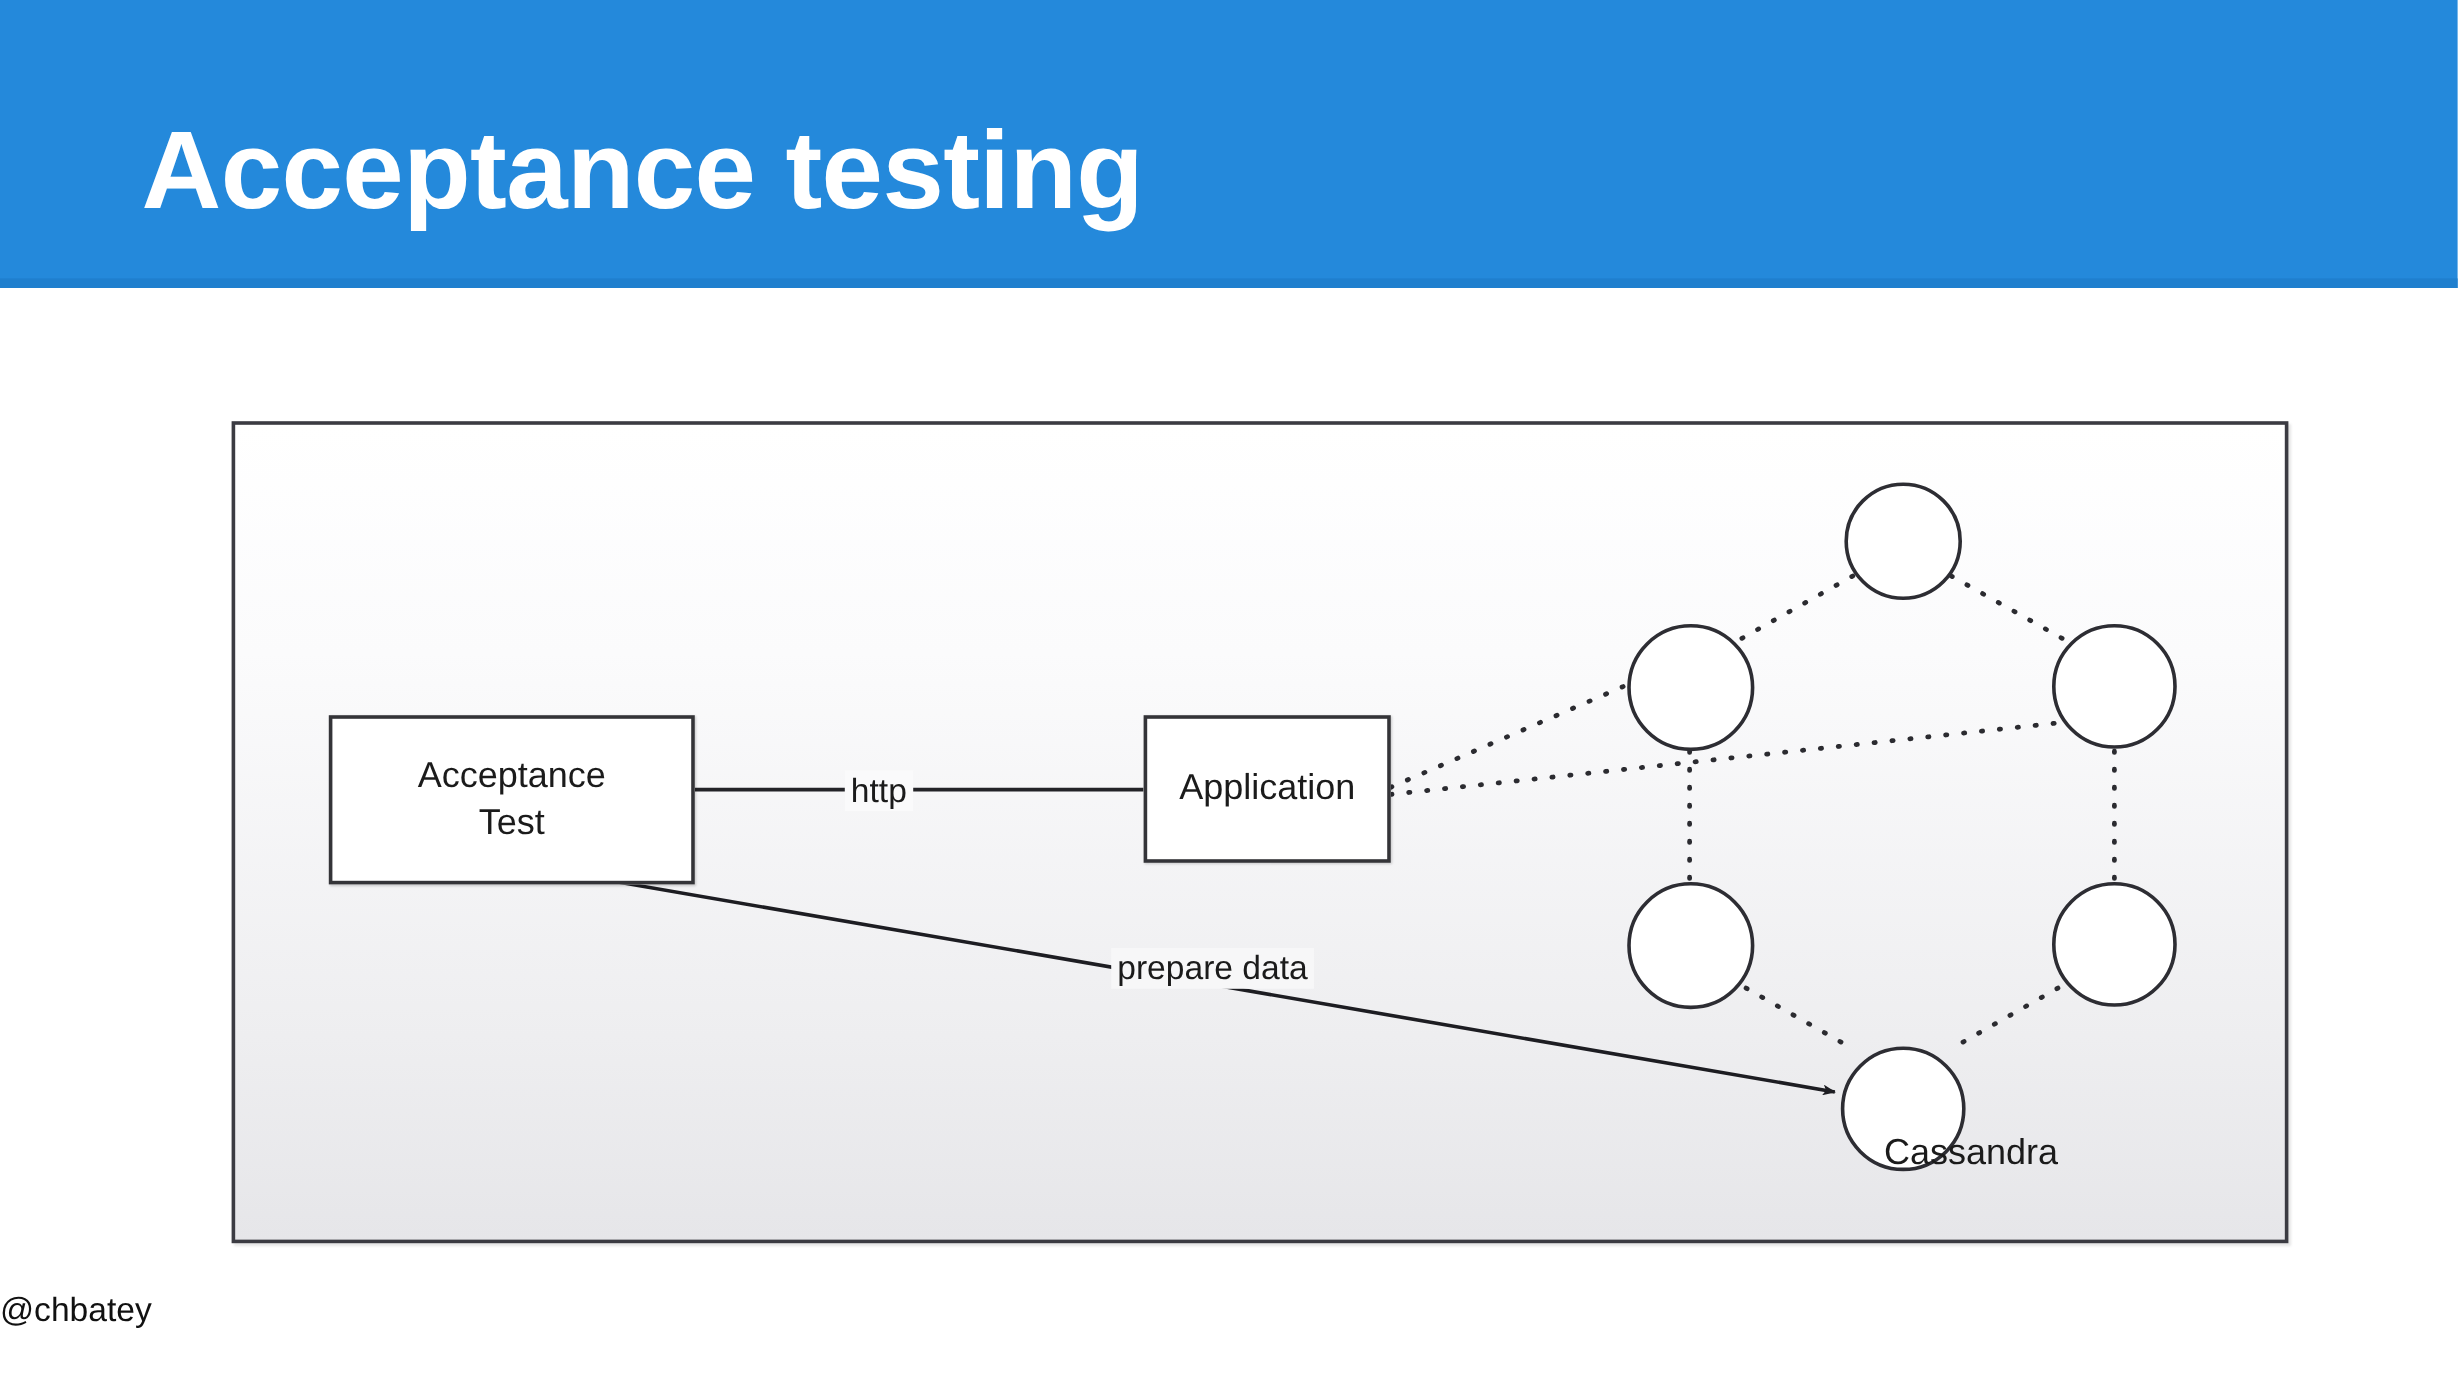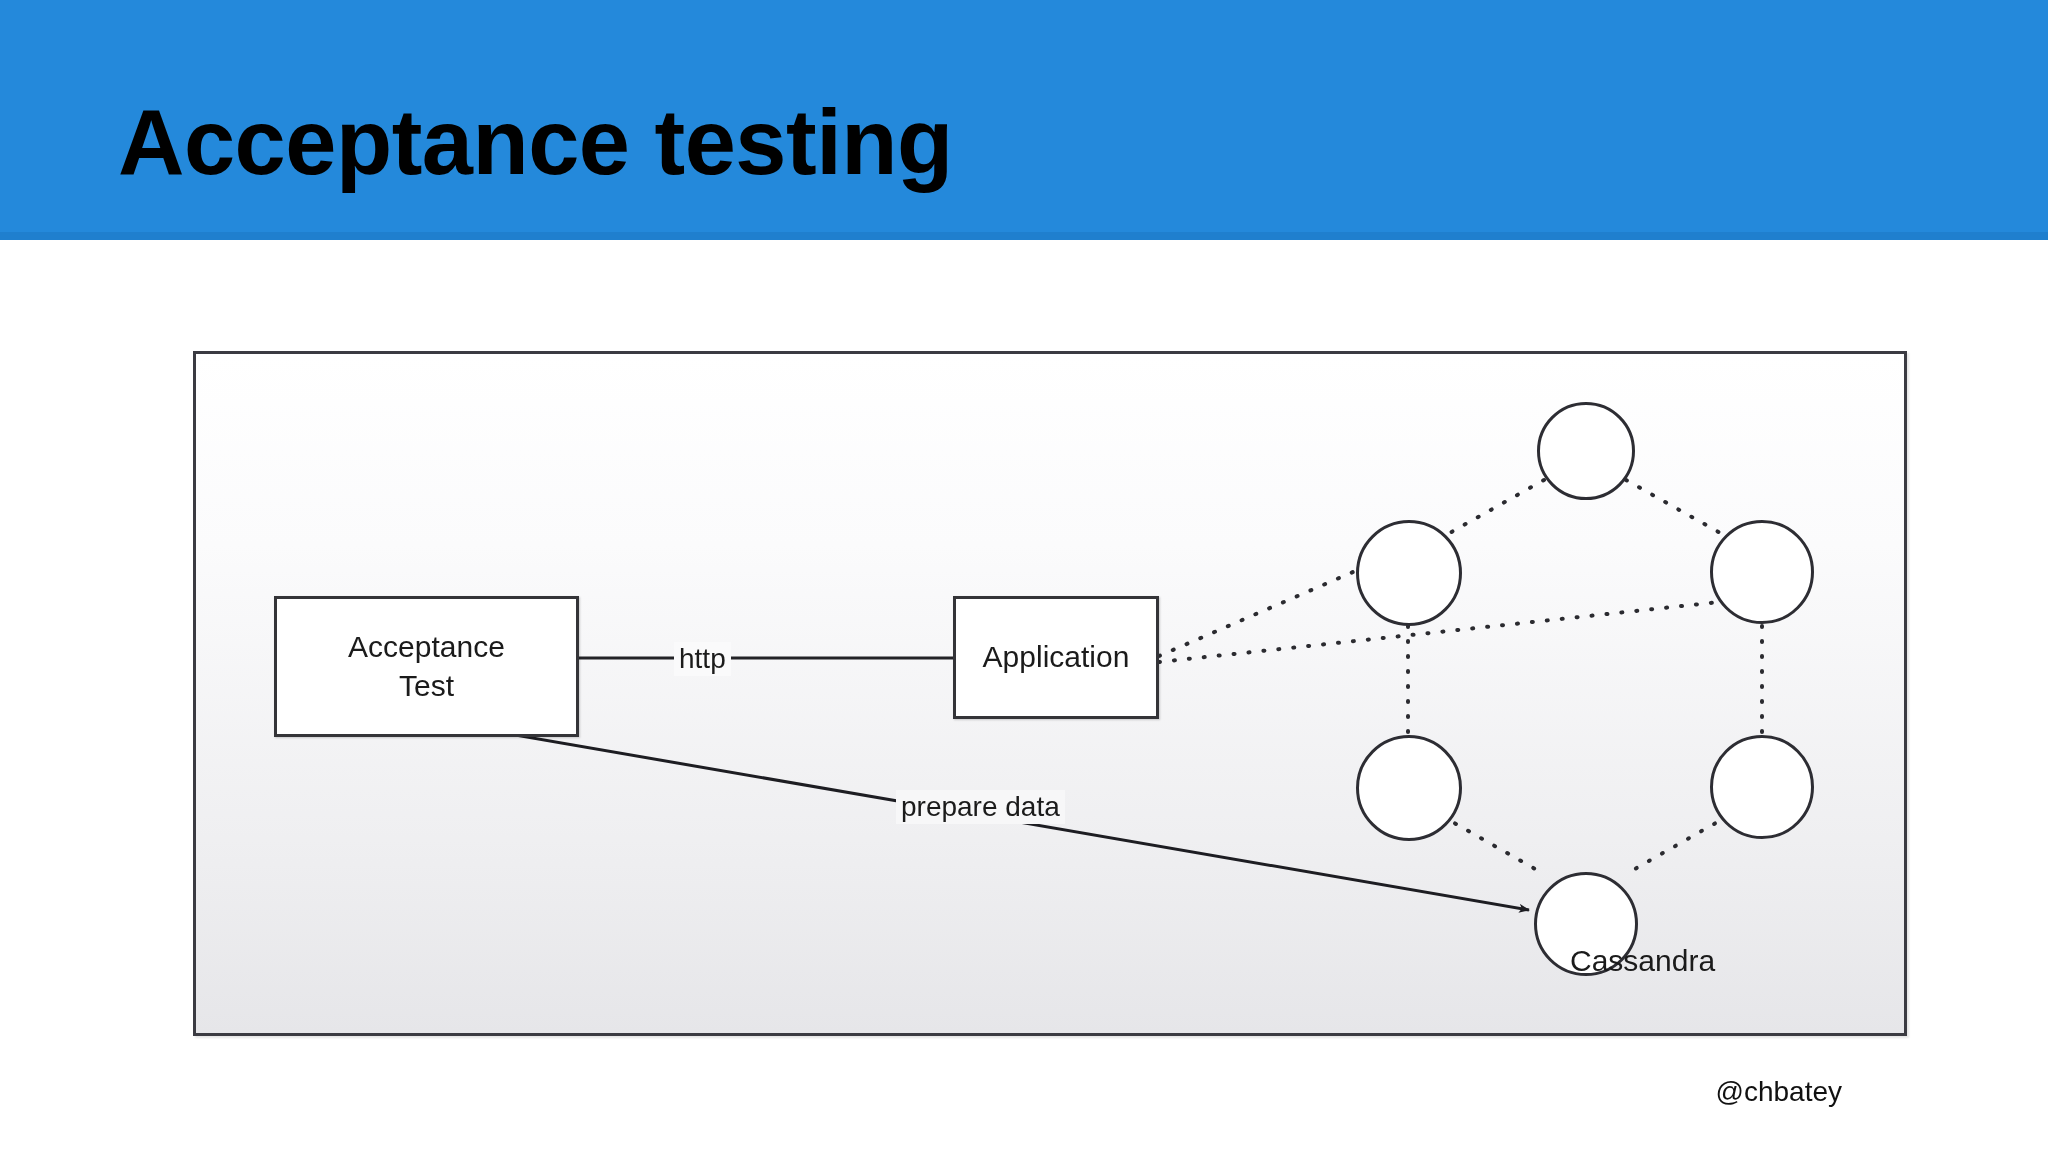--- a/index.html
+++ b/index.html
@@ -32,21 +32,21 @@
     height: 240px;
     background: #2489db;
     box-sizing: border-box;
     border-bottom: 8px solid #1f7fce;
   }
   .slide-title {
     position: absolute;
     left: 118px;
     top: 96px;
     margin: 0;
-    color: #000000;
+    color: #ffffff;
     font-family: "Liberation Sans", sans-serif;
     font-weight: bold;
     font-size: 92px;
     line-height: 1.0;
     letter-spacing: -0.5px;
     white-space: nowrap;
   }
 
   
   .diagram-frame {
@@ -104,20 +104,21 @@
 
   
   .edge-label {
     position: absolute;
     font-family: "Liberation Sans", sans-serif;
     font-size: 28px;
     color: #1b1b1b;
     background: #fafafb;
     padding: 1px 5px;
     white-space: nowrap;
+    margin-left: 30px;
   }
   .label-http {
     left: 478px;
     top: 288px;
   }
   .label-prepare-data {
     left: 700px;
     top: 436px;
     background: #f7f7f8;
   }
@@ -137,21 +138,21 @@
     color: #1b1b1b;
     white-space: nowrap;
   }
 
   
   .footer-handle {
     position: absolute;
     left: 0;
     top: 1076px;
     width: 1842px;
-    text-align: right;
+    text-align: left;
     font-family: "Liberation Sans", sans-serif;
     font-size: 28px;
     color: #111111;
   }
 </style>
 </head>
 <body>
 
 <div class="slide">
 

